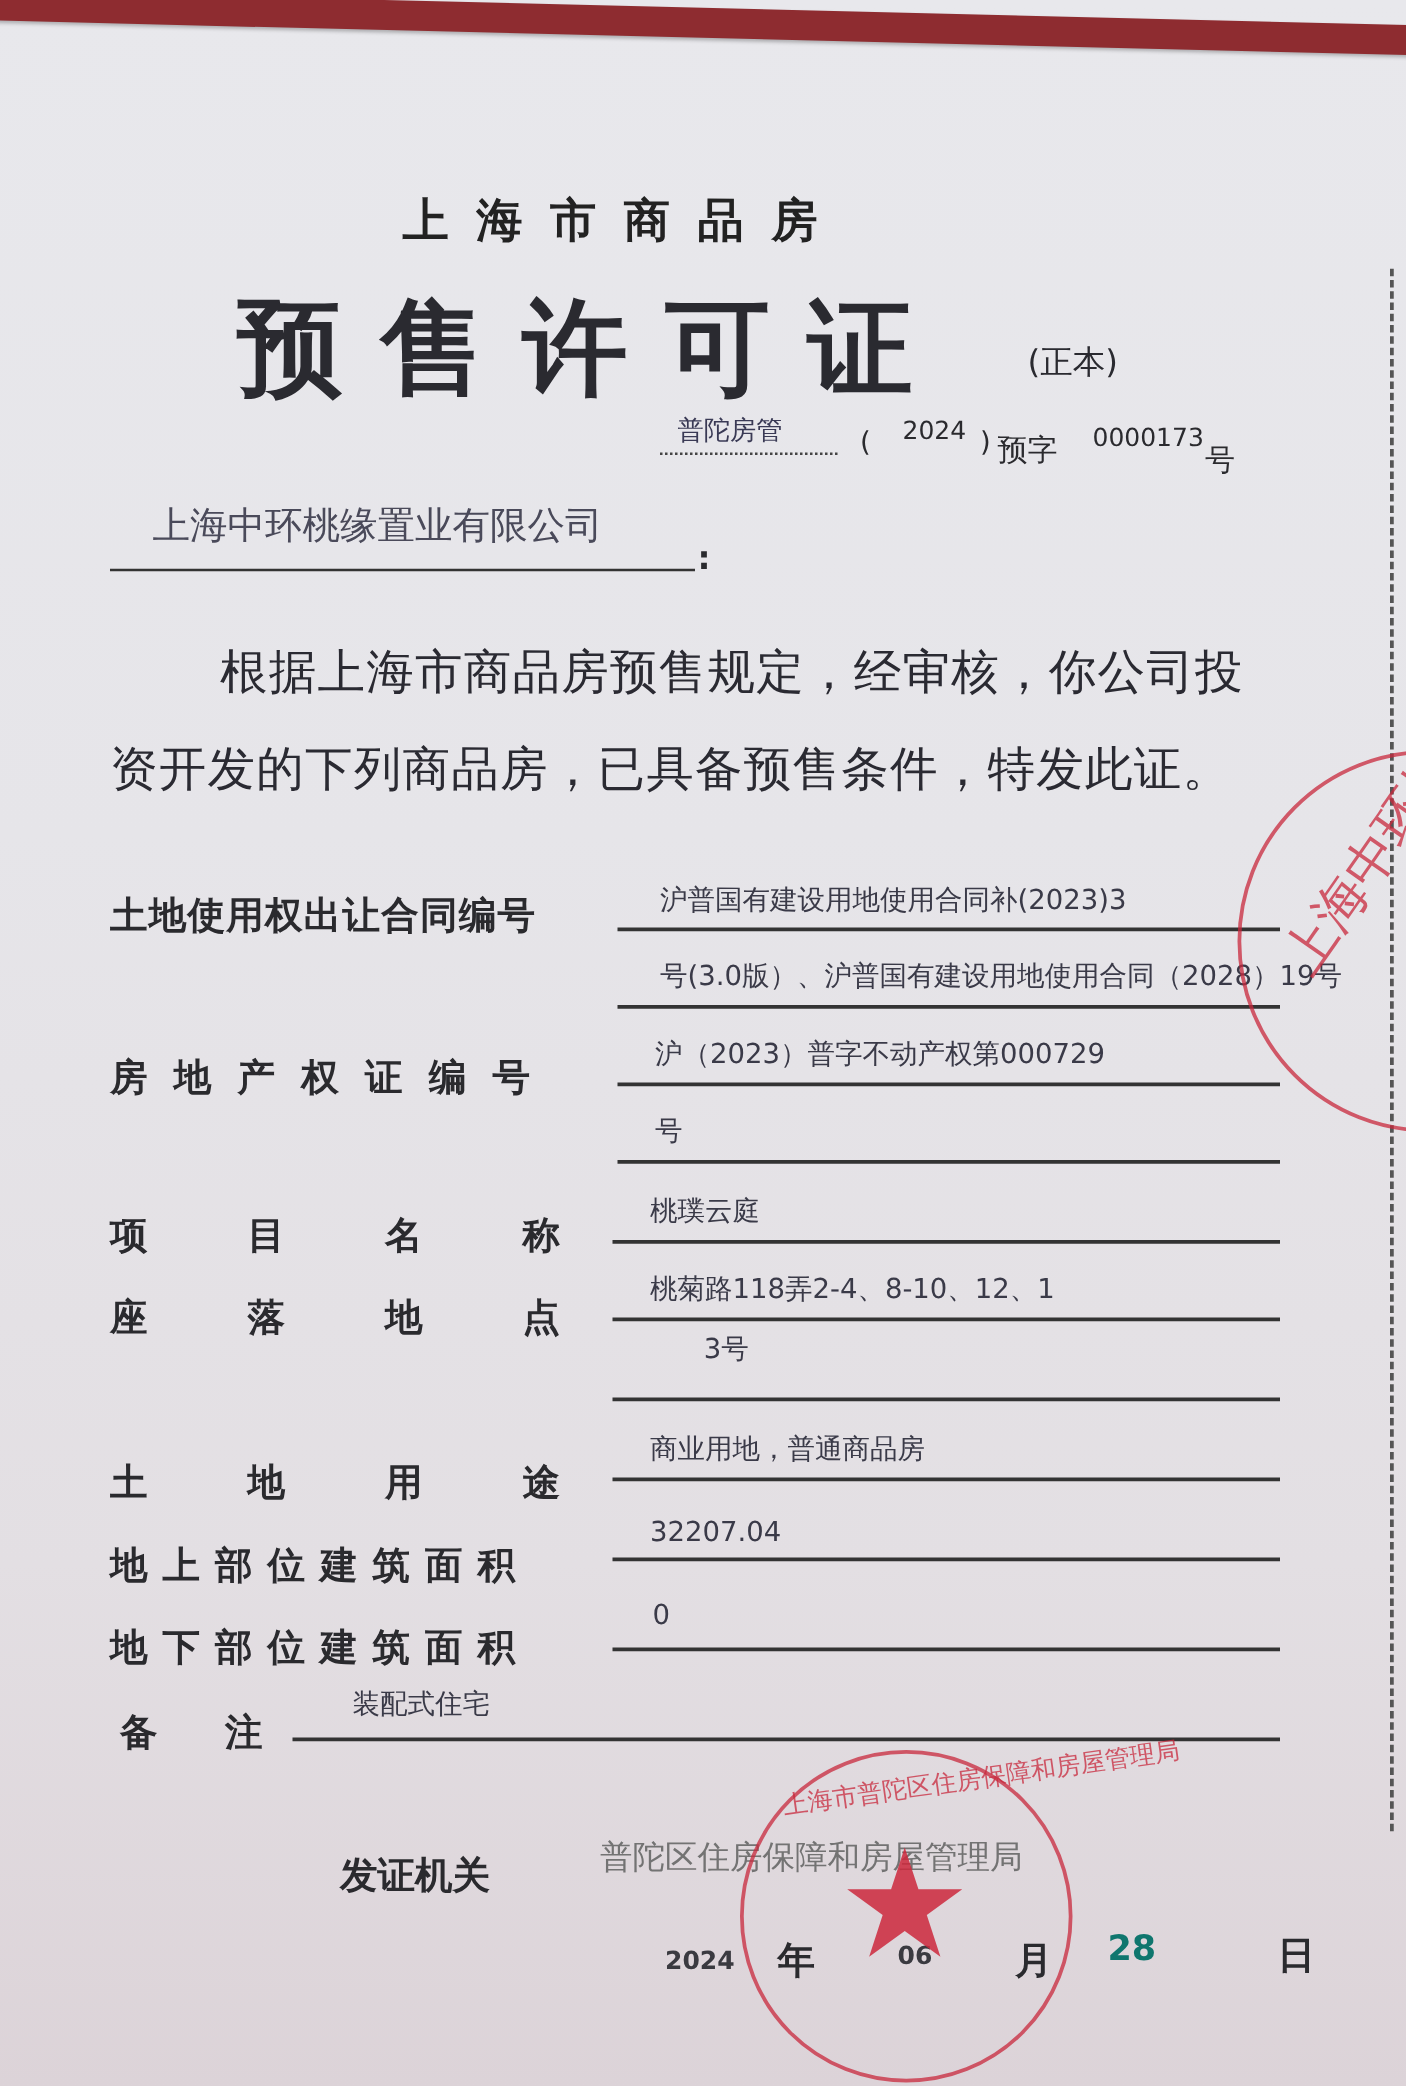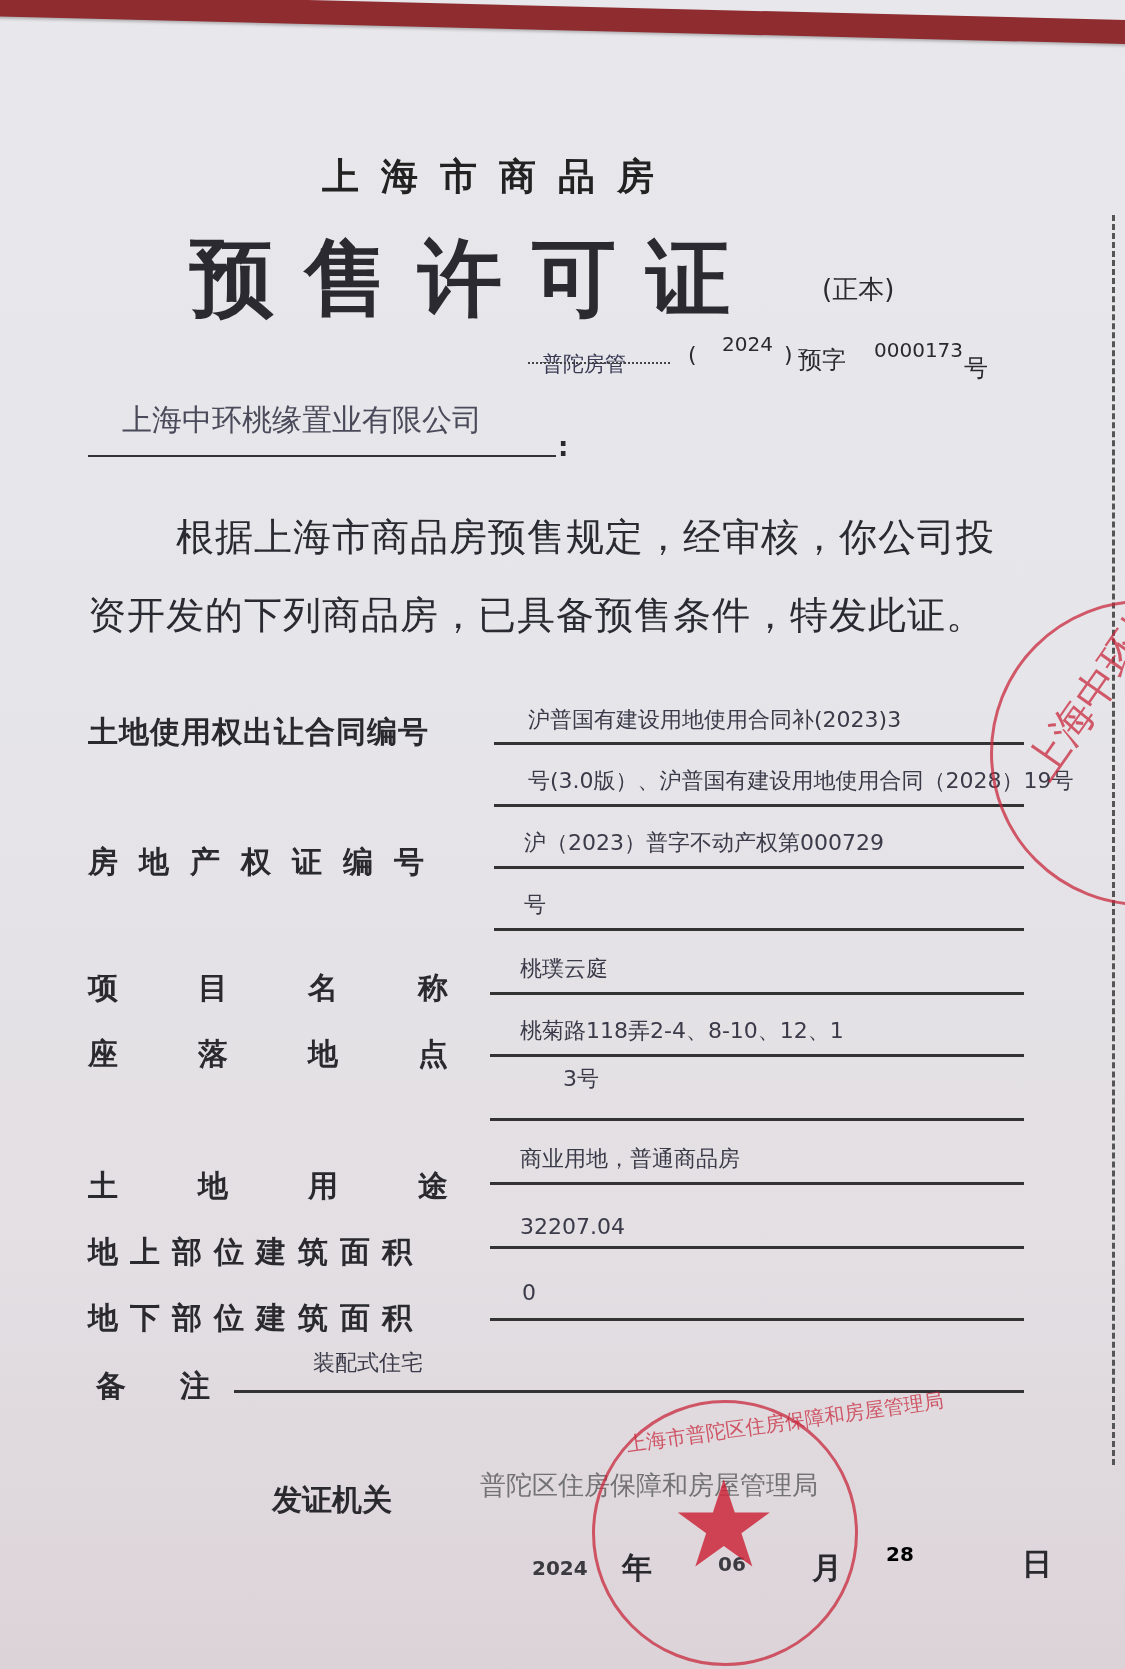--- a/index.html
+++ b/index.html
@@ -19,21 +19,21 @@
       box-shadow:0 2px 3px rgba(0,0,0,.25);
     }
     .perf-line {
       position:absolute; left:1112px; top:215px; width:0; height:1250px;
       border-left:3px dashed #555;
     }
     .abs { position:absolute; white-space:nowrap; }
     .subtitle { left:322px; top:152px; font-size:37px; font-weight:bold; letter-spacing:22px; color:#222; font-family:"DejaVu Serif", serif; }
     .title { left:190px; top:222px; font-size:84px; font-weight:bold; letter-spacing:30px; color:#2a2a30; }
     .title-suffix { left:822px; top:260px; font-size:26px; color:#2a2a30;margin-top:12px; }
-    .no-district { left:542px; top:330px; font-size:21px; color:#3a3a55;margin-top:20px; }
+    .no-district { left:542px; top:330px; font-size:21px; color:#3a3a55; }
     .no-dash { position:absolute; left:528px; top:362px; width:142px; border-top:2px dotted #444; }
     .no-paren-open { left:688px; top:342px; font-size:22px; }
     .no-year { left:722px; top:332px; font-size:20px; }
     .no-paren-close { left:784px; top:342px; font-size:22px; }
     .no-yu { left:798px; top:344px; font-size:24px; }
     .no-num { left:874px; top:338px; font-size:20px; }
     .no-hao { left:964px; top:352px; font-size:24px; }
     .company { left:122px; top:400px; font-size:30px; color:#4a4a5a; }
     .company-line { position:absolute; left:88px; top:455px; width:468px; border-top:2px solid #333; }
     .colon { left:558px; top:432px; font-size:26px; font-weight:bold; }
@@ -102,31 +102,31 @@
 
 <div class="abs label" style="left:88px; top:1232px; letter-spacing:12px;">地上部位建筑面积</div>
 <div class="abs value" style="left:520px; top:1214px;">32207.04</div>
 <div class="uline" style="left:490px; top:1246px; width:534px;"></div>
 
 <div class="abs label" style="left:88px; top:1298px; letter-spacing:12px;">地下部位建筑面积</div>
 <div class="abs value" style="left:522px; top:1280px;">0</div>
 <div class="uline" style="left:490px; top:1318px; width:534px;"></div>
 
 <div class="abs label" style="left:96px; top:1366px; letter-spacing:54px;">备注</div>
-<div class="abs value" style="left:282px; top:1348px;margin-left:31px;">装配式住宅</div>
+<div class="abs value" style="left:282px; top:1348px;">装配式住宅</div>
 <div class="uline" style="left:234px; top:1390px; width:790px;"></div>
 
 <div class="abs label" style="left:272px; top:1480px;">发证机关</div>
 <div class="abs" style="left:480px; top:1468px; font-size:26px; color:#737373;">普陀区住房保障和房屋管理局</div>
 
 <div class="abs" style="left:532px; top:1556px; font-size:20px; font-weight:bold; color:#3a3a40;">2024</div>
 <div class="abs label" style="left:622px; top:1548px;">年</div>
 <div class="abs" style="left:718px; top:1552px; font-size:20px; font-weight:bold; color:#3a3a40;">06</div>
 <div class="abs label" style="left:812px; top:1548px;">月</div>
-<div class="abs" style="left:886px; top:1542px; font-size:20px; font-weight:bold; color:#000000;">28</div>
+<div class="abs" style="left:886px; top:1542px; font-size:28px; font-weight:bold; color:#0f766e;">28</div>
 <div class="abs label" style="left:1022px; top:1544px;">日</div>
 
 <div class="stamp" style="left:990px; top:600px; width:300px; height:300px;">
   <div class="stamp-text" style="left:-10px; top:40px; transform:rotate(-55deg); font-size:42px;">上海中环桃缘</div>
 </div>
 
 <div class="stamp" style="left:592px; top:1400px; width:260px; height:260px;">
   <div class="star" style="left:75px; top:62px;">★</div>
   <div class="stamp-text" style="left:30px; top:6px; font-size:20px; transform:rotate(-8deg);">上海市普陀区住房保障和房屋管理局</div>
 </div>

